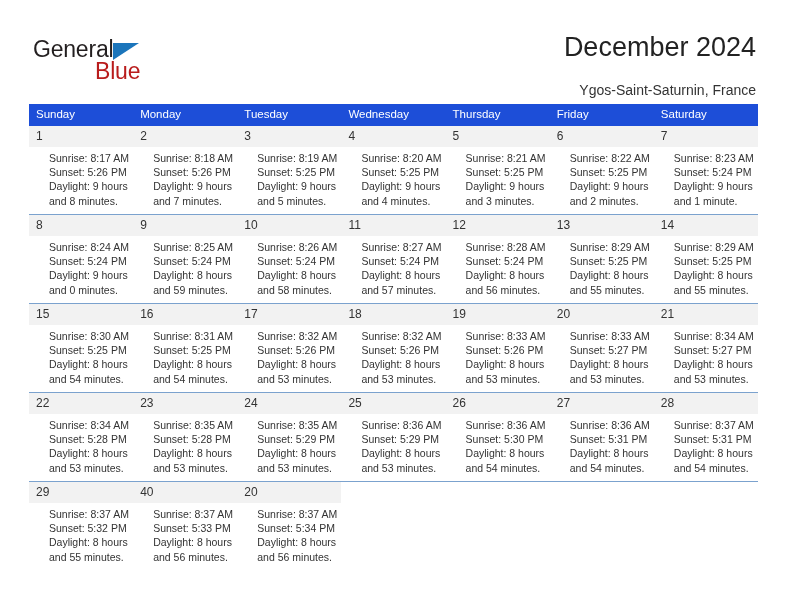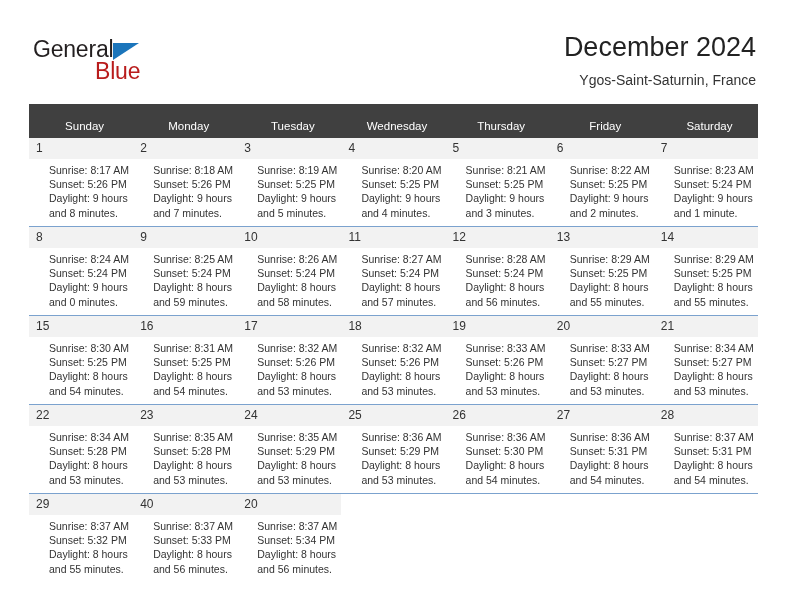--- a/index.html
+++ b/index.html
@@ -76,40 +76,40 @@
     color: #222222;
     font-weight: normal;
     line-height: 34px;
     white-space: nowrap;
     text-align: center;
   }
   .cal-subtitle {
     font-size: 14px;
     color: #333333;
     line-height: 20px;
-    margin-top: 6px;
+    margin-top: 16px;
     white-space: nowrap;
   }
 
   
   .calendar {
     position: absolute;
     left: 29px;
     top: 104px;
     width: 729px;
     border-collapse: collapse;
     table-layout: fixed;
   }
   .calendar th {
-    background: #404040;
+    background: #1d4ed8;
     color: #ffffff;
     font-size: 11.5px;
     font-weight: normal;
-    text-align: center;
-    padding: 16px 0 5px 7px;
+    text-align: left;
+    padding: 4px 0 5px 7px;
     line-height: 13px;
     border: none;
   }
   .calendar td {
     vertical-align: top;
     padding: 0;
     border-top: 1px solid #6f9ac8;
     background: #ffffff;
     height: 88px;
   }

